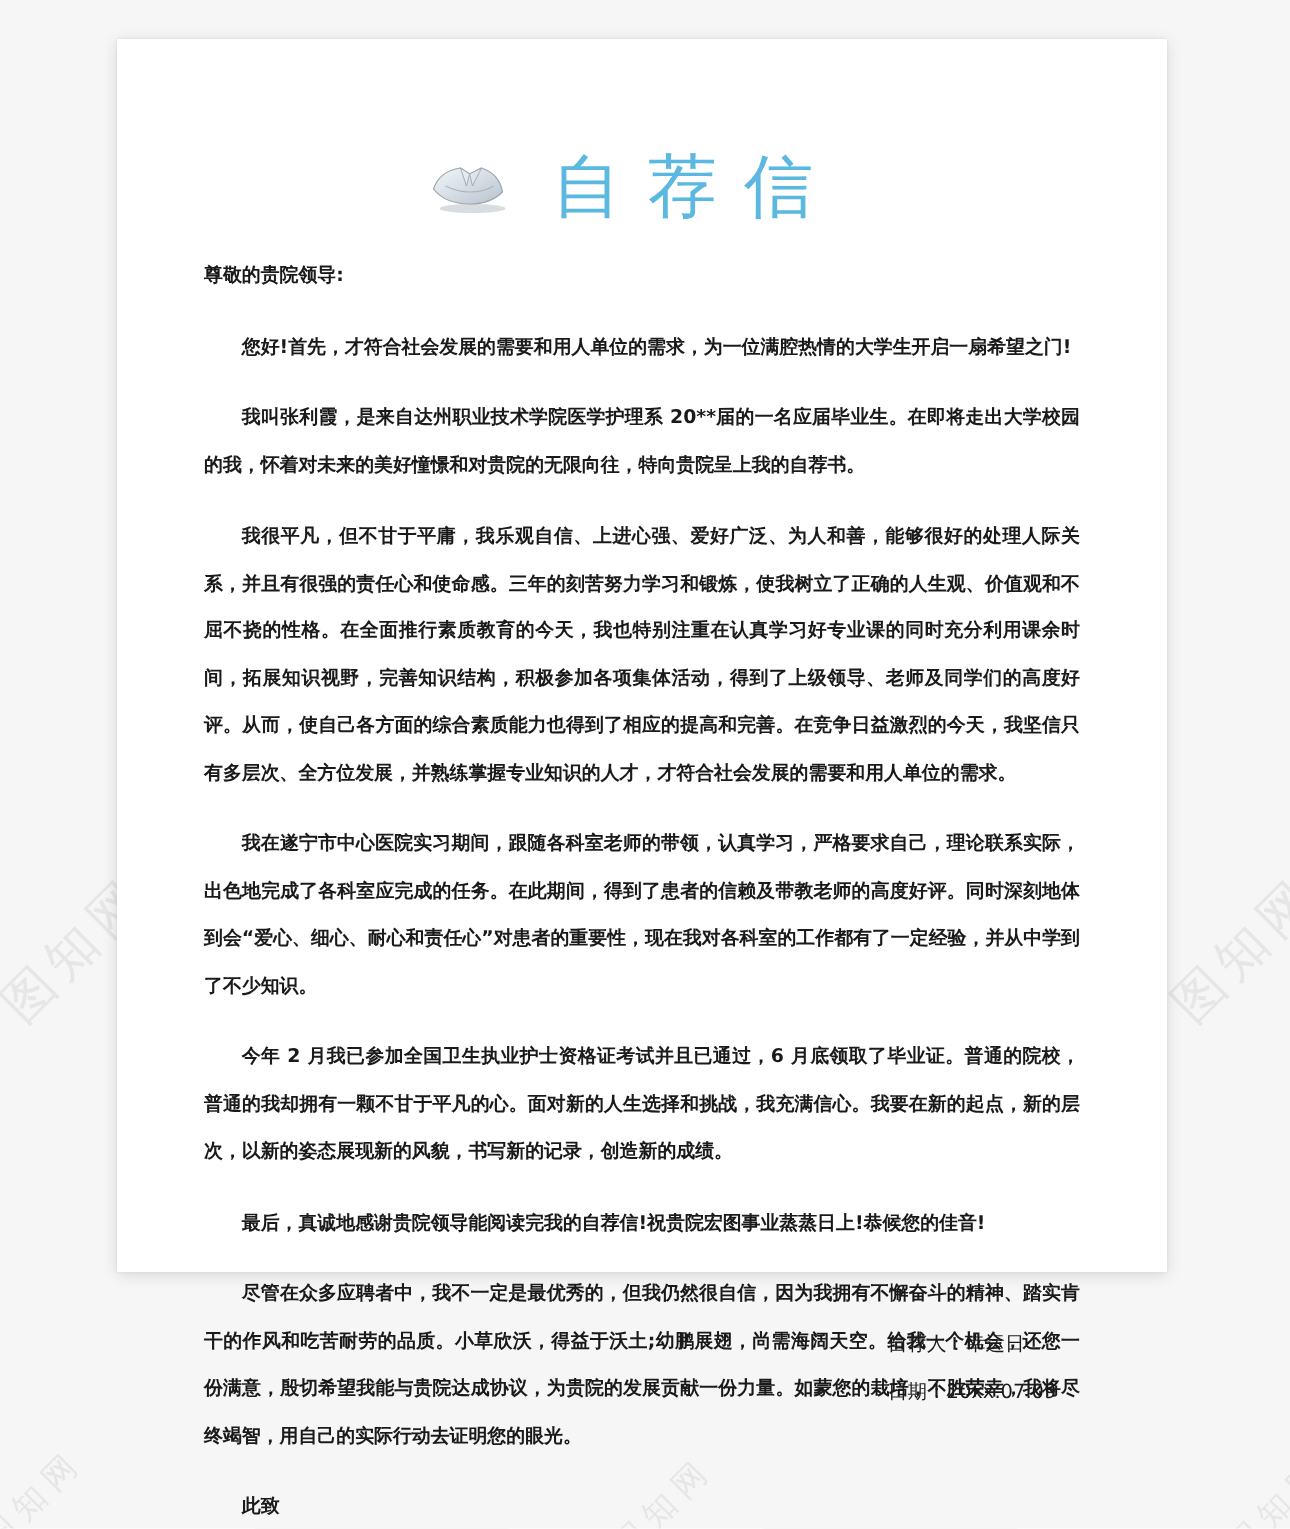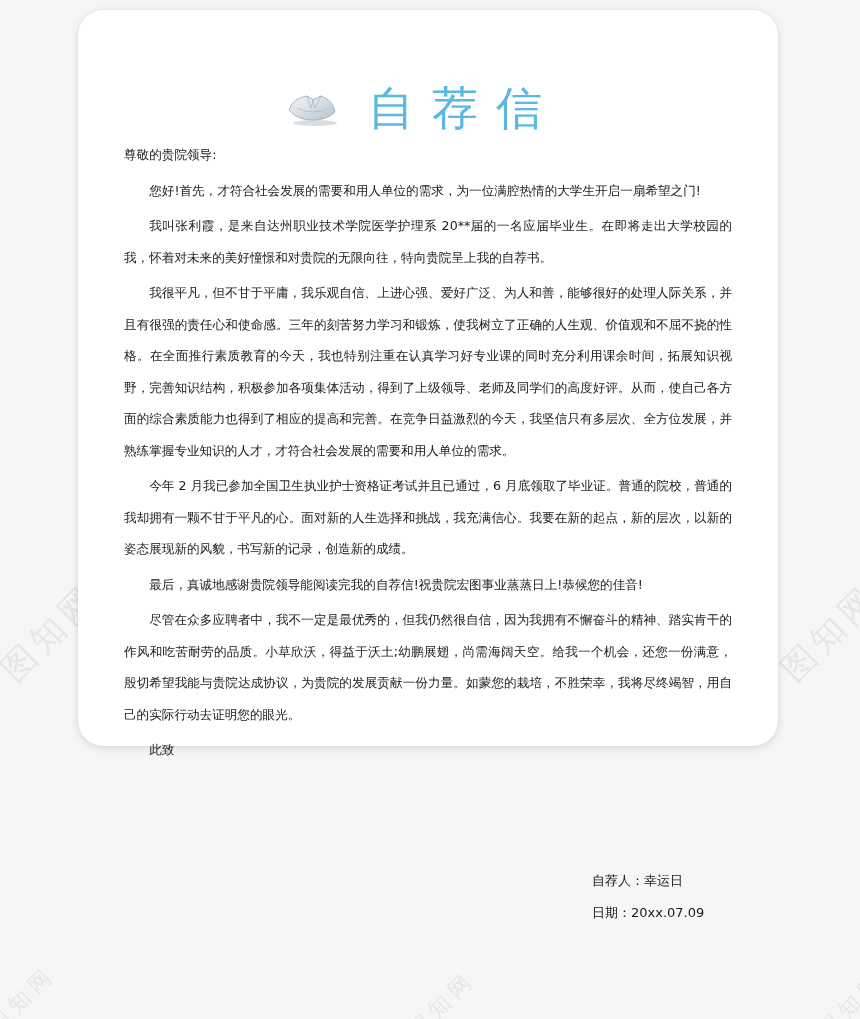--- a/index.html
+++ b/index.html
@@ -20,27 +20,26 @@
     font-size: 34px;
     letter-spacing: 6px;
     transform: rotate(-45deg);
     white-space: nowrap;
     pointer-events: none;
     z-index: 0;
   }
   .page {
     position: absolute;
     left: 78px;
-    top: 10px;
+    top: 26px;
     width: 700px;
-    height: 736px;
+    height: 822px;
     background: #ffffff;
     box-shadow: 0 2px 10px rgba(0,0,0,0.12), 0 0 2px rgba(0,0,0,0.08);
     z-index: 1;
-    border-radius: 25px;
   }
   .title-row {
     position: absolute;
     left: 0;
     top: 70px;
     width: 700px;
     height: 60px;
   }
   .title-icon {
     position: absolute;
@@ -63,23 +62,24 @@
   .body-text {
     position: absolute;
     left: 42px;
     top: 125px;
     width: 616px;
     font-size: 12.6px;
     color: #1a1a1a;
     line-height: 31.5px;
   }
   .body-text p {
-    margin: 4px;
+    margin: 16px;
     text-indent: 2em;
     text-align: justify;
+    font-weight: bold;
   }
   .body-text p.no-indent {
     text-indent: 0;
   }
   .salutation {
     margin: 0;
   }
   .signature {
     position: absolute;
     left: 514px;
@@ -115,20 +115,21 @@
       <path d="M14 18 Q22 22 30 22 Q40 22 46 18" fill="none" stroke="#a9b4bd" stroke-width="0.7"></path>
     </svg>
     <div class="title-text">自荐信</div>
   </div>
 
   <div class="body-text">
     <p class="salutation no-indent">尊敬的贵院领导:</p>
     <p>您好!首先，才符合社会发展的需要和用人单位的需求，为一位满腔热情的大学生开启一扇希望之门!</p>
     <p>我叫张利霞，是来自达州职业技术学院医学护理系 20**届的一名应届毕业生。在即将走出大学校园的我，怀着对未来的美好憧憬和对贵院的无限向往，特向贵院呈上我的自荐书。</p>
     <p>我很平凡，但不甘于平庸，我乐观自信、上进心强、爱好广泛、为人和善，能够很好的处理人际关系，并且有很强的责任心和使命感。三年的刻苦努力学习和锻炼，使我树立了正确的人生观、价值观和不屈不挠的性格。在全面推行素质教育的今天，我也特别注重在认真学习好专业课的同时充分利用课余时间，拓展知识视野，完善知识结构，积极参加各项集体活动，得到了上级领导、老师及同学们的高度好评。从而，使自己各方面的综合素质能力也得到了相应的提高和完善。在竞争日益激烈的今天，我坚信只有多层次、全方位发展，并熟练掌握专业知识的人才，才符合社会发展的需要和用人单位的需求。</p>
+    <p>我在遂宁市中心医院实习期间，跟随各科室老师的带领，认真学习，严格要求自己，理论联系实际，出色地完成了各科室应完成的任务。在此期间，得到了患者的信赖及带教老师的高度好评。同时深刻地体到会“爱心、细心、耐心和责任心”对患者的重要性，现在我对各科室的工作都有了一定经验，并从中学到了不少知识。</p>
     <p>今年 2 月我已参加全国卫生执业护士资格证考试并且已通过，6 月底领取了毕业证。普通的院校，普通的我却拥有一颗不甘于平凡的心。面对新的人生选择和挑战，我充满信心。我要在新的起点，新的层次，以新的姿态展现新的风貌，书写新的记录，创造新的成绩。</p>
     <p>最后，真诚地感谢贵院领导能阅读完我的自荐信!祝贵院宏图事业蒸蒸日上!恭候您的佳音!</p>
     <p>尽管在众多应聘者中，我不一定是最优秀的，但我仍然很自信，因为我拥有不懈奋斗的精神、踏实肯干的作风和吃苦耐劳的品质。小草欣沃，得益于沃土;幼鹏展翅，尚需海阔天空。给我一个机会，还您一份满意，殷切希望我能与贵院达成协议，为贵院的发展贡献一份力量。如蒙您的栽培，不胜荣幸，我将尽终竭智，用自己的实际行动去证明您的眼光。</p>
     <p>此致</p>
   </div>
 
   <div class="signature">
     <div>自荐人：幸运日</div>
     <div>日期：20xx.07.09</div>
   </div>

